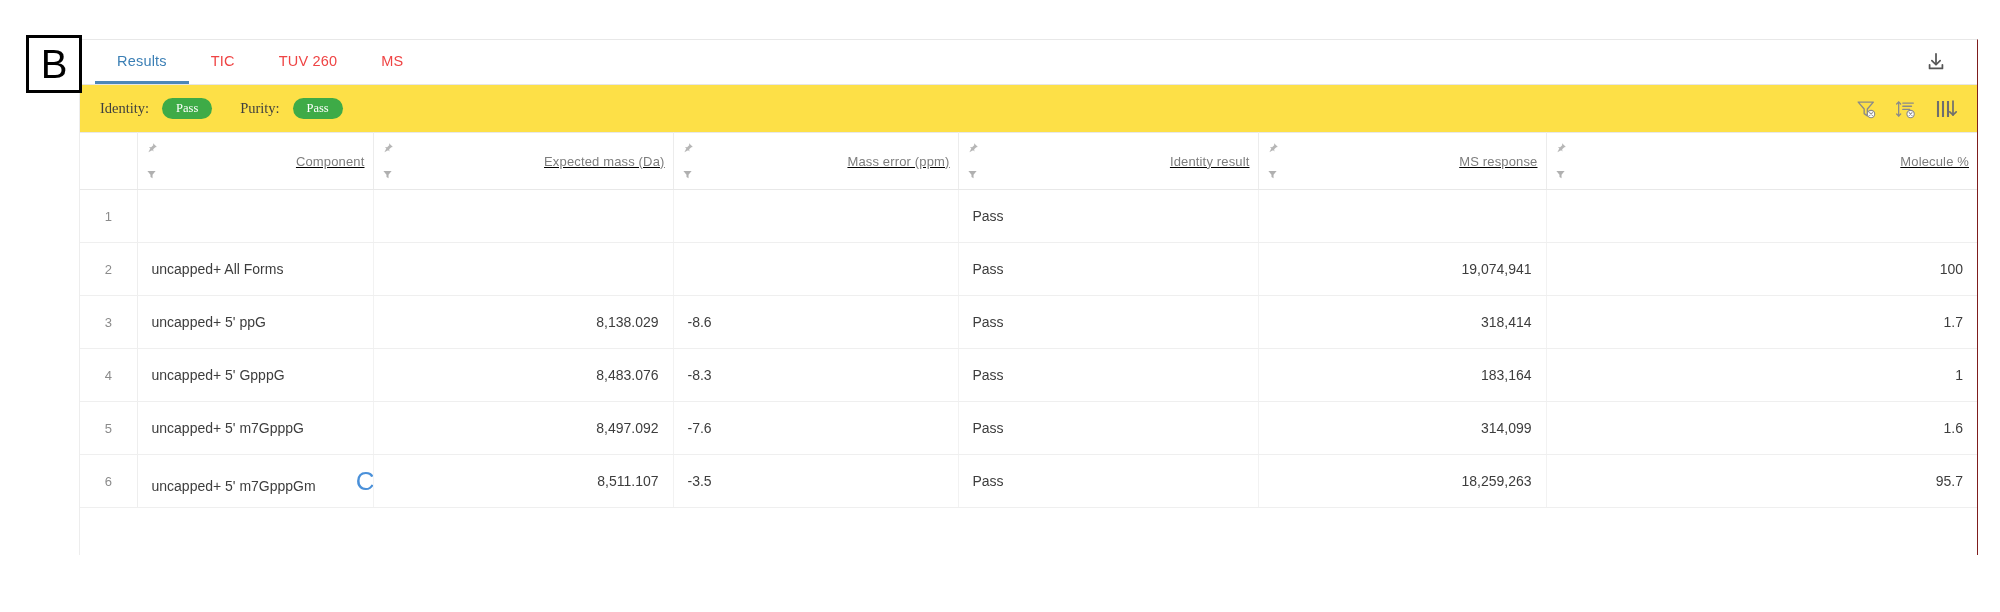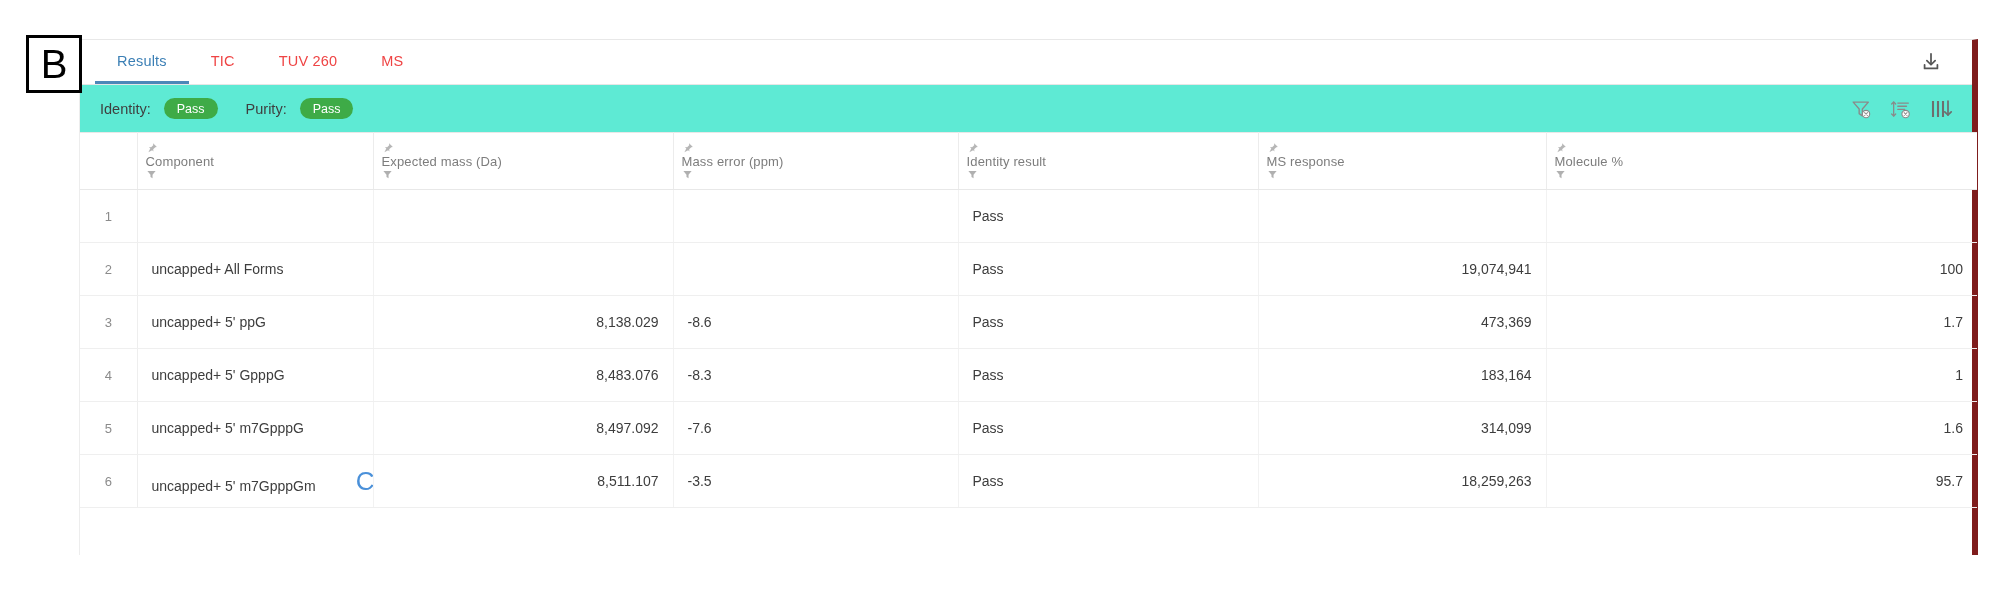--- a/index.html
+++ b/index.html
@@ -45,21 +45,21 @@
     left: 79px;
     top: 39px;
     width: 1899px;
     height: 516px;
     background: #ffffff;
     border: 1px solid #e8e8e8;
     border-top: 1px solid #e8e8e8;
     box-sizing: border-box;
     border-bottom: none;
     border-left: 1px solid #ededed;
-    border-right: 6px solid #7f1d1d;
+    border-right: 1px solid #7f1d1d;
   }
 
   
   .tabbar {
     position: relative;
     height: 44px;
     display: flex;
     align-items: stretch;
     border-bottom: 1px solid #e6e6e6;
     background: #ffffff;
@@ -103,21 +103,22 @@
   }
 
   
   .statusbar {
     position: relative;
     height: 47px;
     display: flex;
     align-items: center;
     padding-left: 20px;
     box-sizing: border-box;
-    background: #5eead4;
+    background: #fde047;
+    font-family: Liberation Serif, serif;
   }
   .status-item {
     display: flex;
     align-items: center;
     margin-right: 28px;
   }
   .status-label {
     font-size: 14.5px;
     color: #3f3f3f;
     margin-right: 13px;
@@ -167,23 +168,24 @@
     vertical-align: middle;
     font-weight: normal;
   }
   .grid thead th:last-child { border-right: none; }
 
   .th-inner {
     position: relative;
     height: 56px;
     display: flex;
     align-items: center;
-    justify-content: flex-start;
+    justify-content: flex-end;
     padding: 0 8px;
     box-sizing: border-box;
+    text-decoration: underline;
   }
   .th-text {
     font-size: 13px;
     color: #7d7d7d;
     font-weight: normal;
     letter-spacing: .15px;
     white-space: nowrap;
   }
   .pin-icon {
     position: absolute;
@@ -449,21 +451,21 @@
           <td class="rownum">3</td>
           <td>
             <div class="comp-cell">
               <span class="comp-name">uncapped+ 5' ppG</span>
               <span class="annot"></span>
             </div>
           </td>
           <td class="num-pad">8,138.029</td>
           <td class="num-pad2">-8.6</td>
           <td class="left">Pass</td>
-          <td class="num-pad">473,369</td>
+          <td class="num-pad">318,414</td>
           <td class="num-pad">1.7</td>
         </tr>
 
         <tr>
           <td class="rownum">4</td>
           <td>
             <div class="comp-cell">
               <span class="comp-name">uncapped+ 5' GpppG</span>
               <span class="annot"></span>
             </div>

